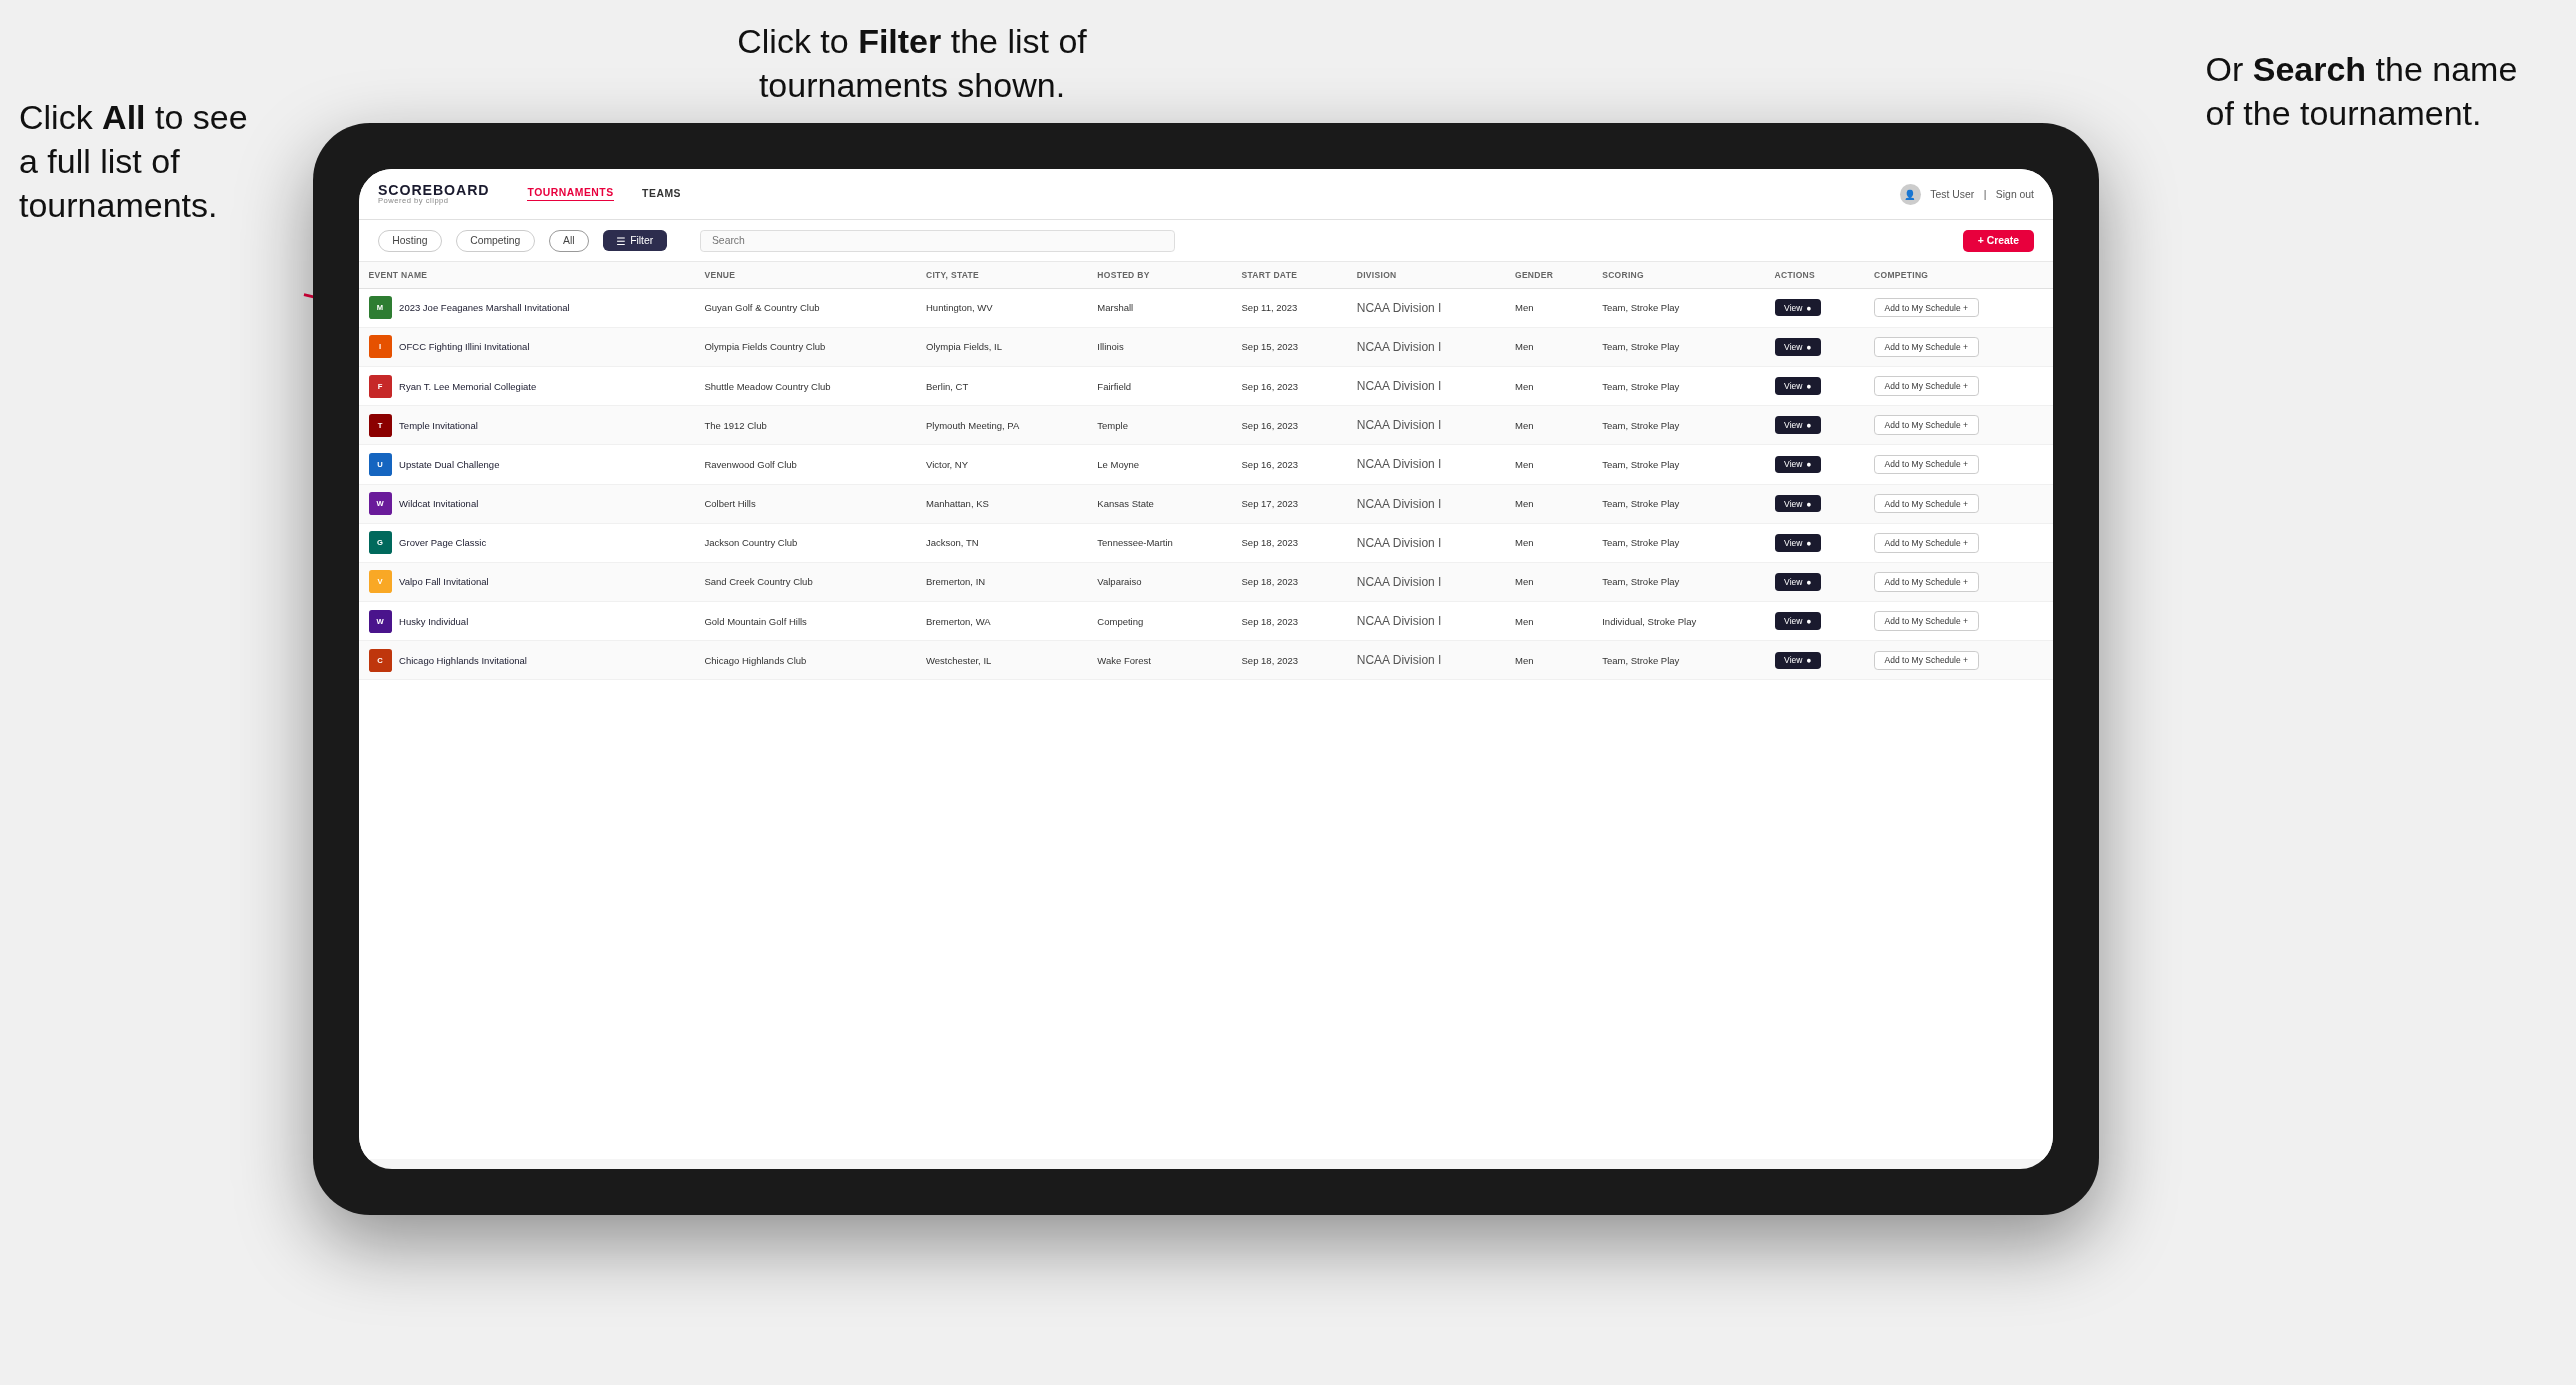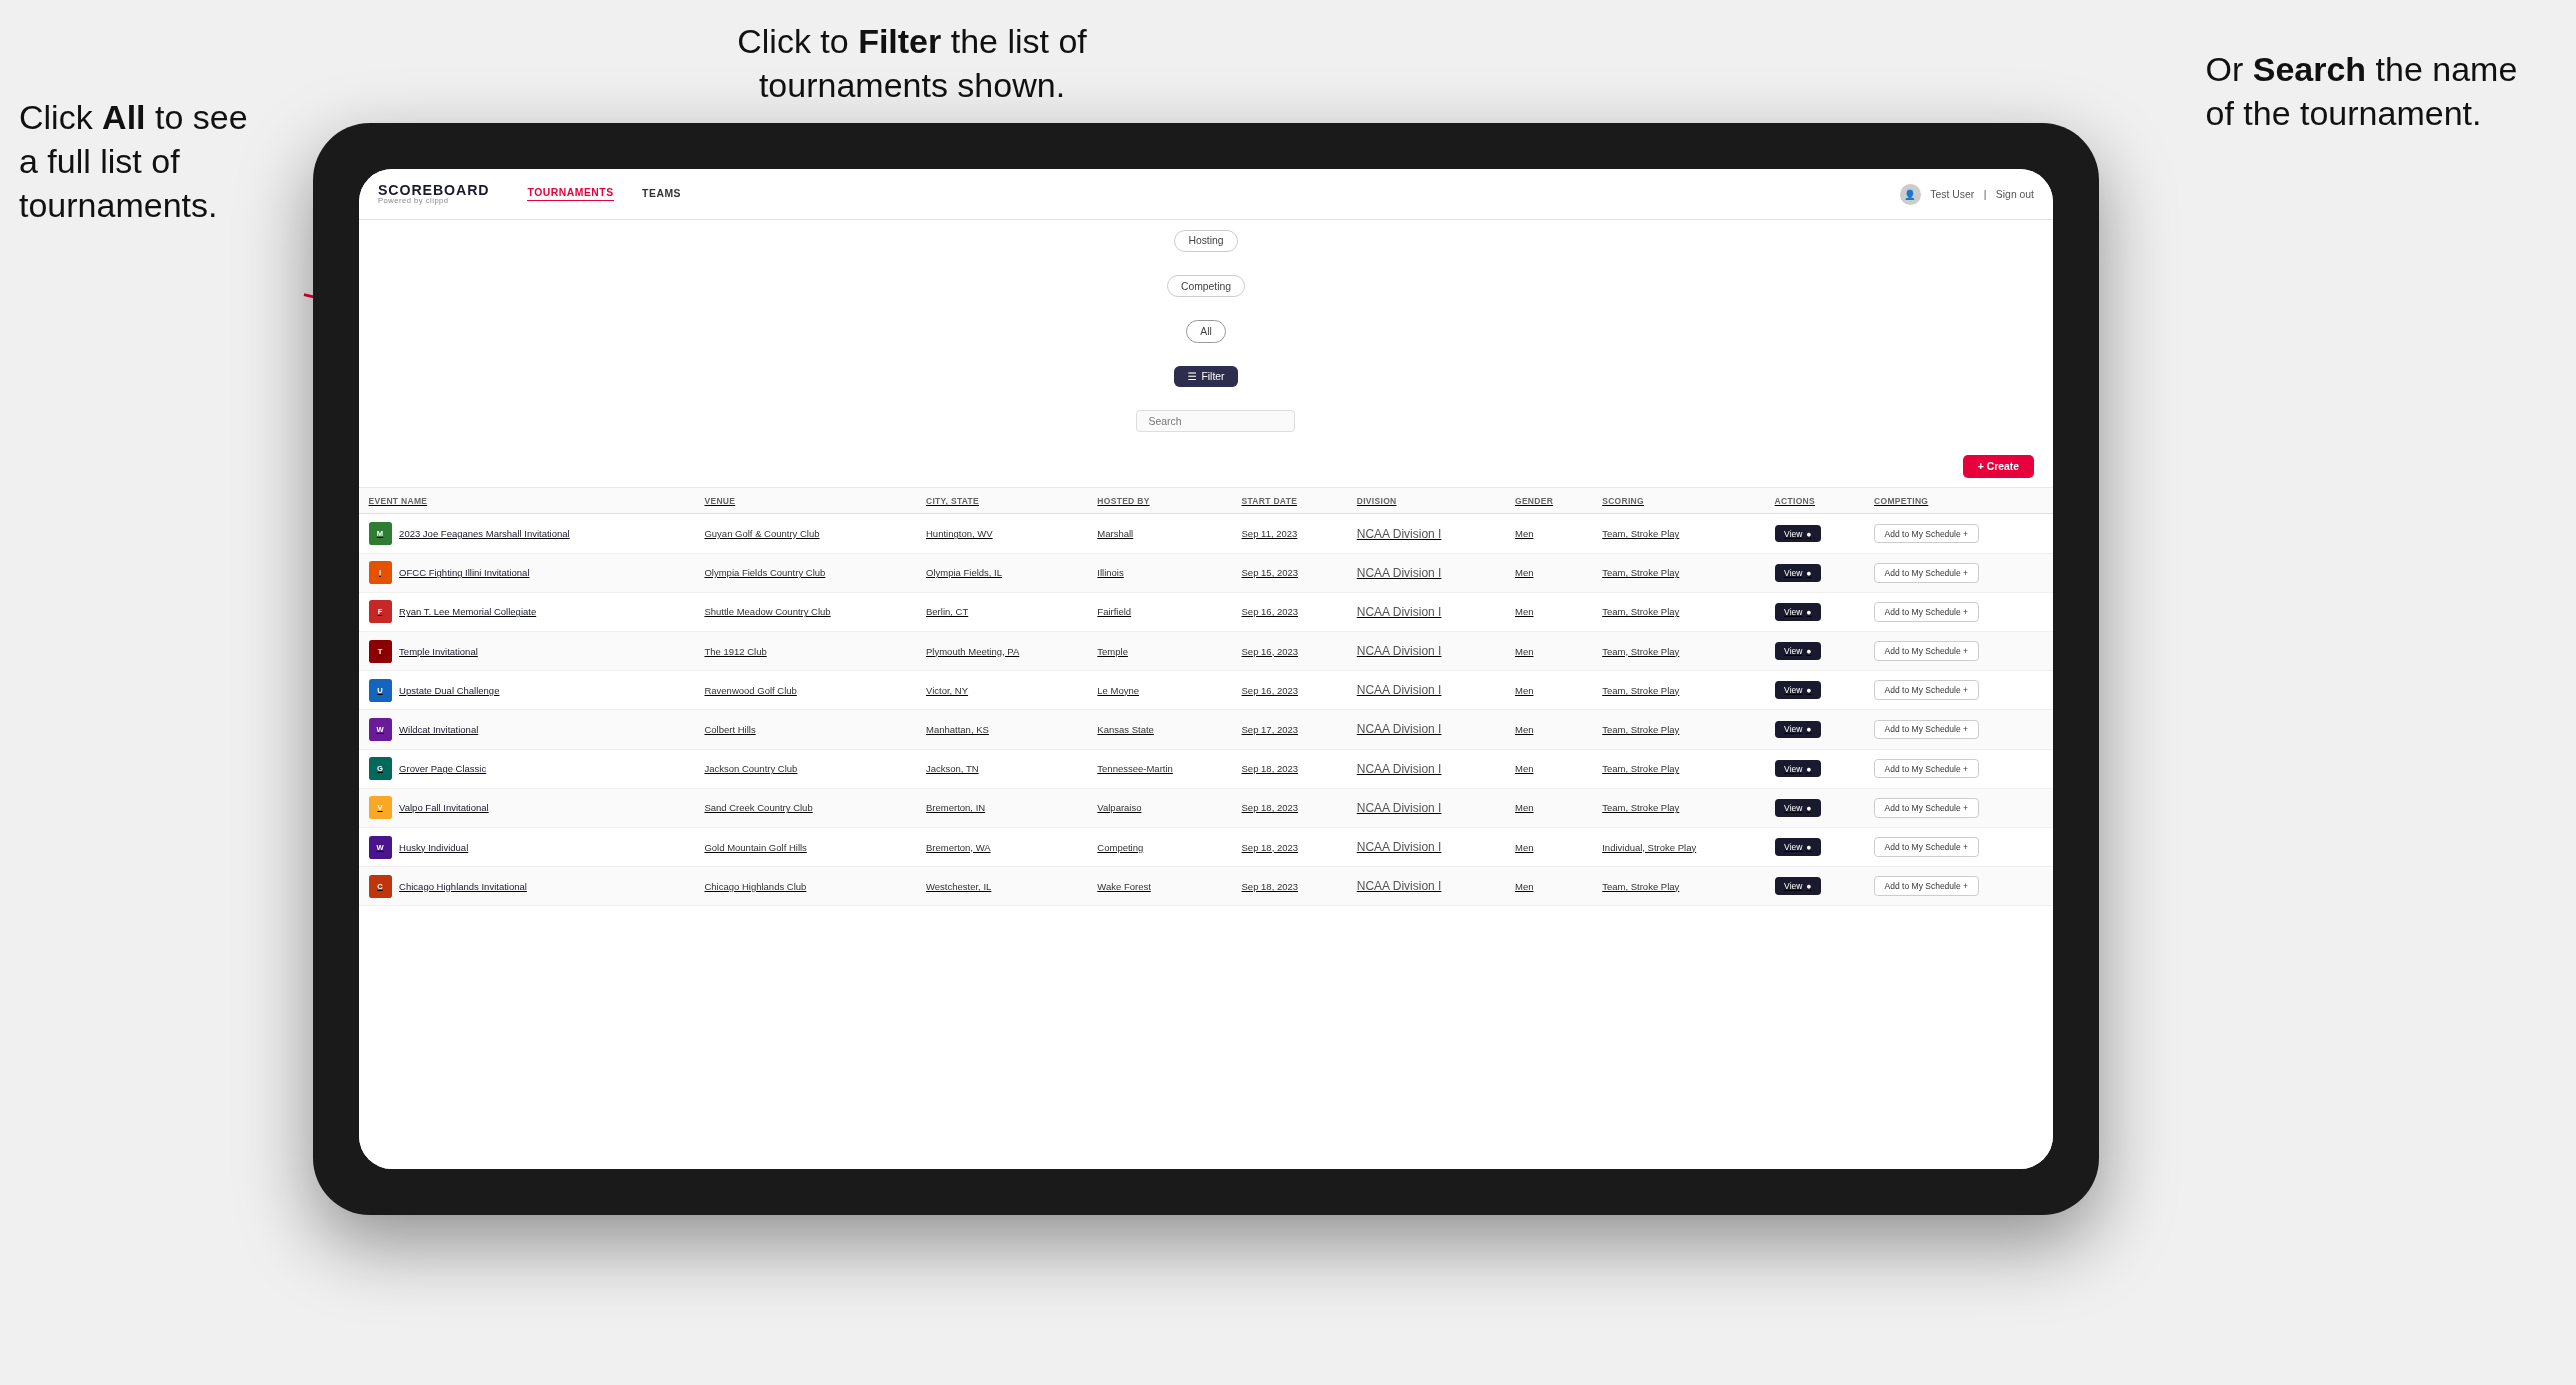--- a/index.html
+++ b/index.html
@@ -126,23 +126,22 @@
       justify-content: center;
       font-size: 9.5px;
     }
 
     
     .toolbar {
       background: #fff;
       padding: 9.5px 19px;
       display: flex;
       align-items: center;
-      gap: 23px;
+      gap: 14px;
       border-bottom: 0.9px solid #e8e8e8;
-      flex-direction: column;
     }
     .tab-btn {
       padding: 4.7px 13.3px;
       border-radius: 19px;
       border: 0.9px solid #ccc;
       background: #fff;
       font-size: 10.4px;
       cursor: pointer;
       color: #444;
     }
@@ -186,21 +185,20 @@
       font-size: 10.4px;
       font-weight: 700;
       cursor: pointer;
     }
 
     
     .table-container {
       overflow-y: auto;
       height: calc(100% - 103px);
       background: #fff;
-      text-decoration: underline;
     }
     table {
       width: 100%;
       border-collapse: collapse;
       font-size: 9.5px;
     }
     thead tr {
       background: #fafafa;
       border-bottom: 0.9px solid #e0e0e0;
     }

